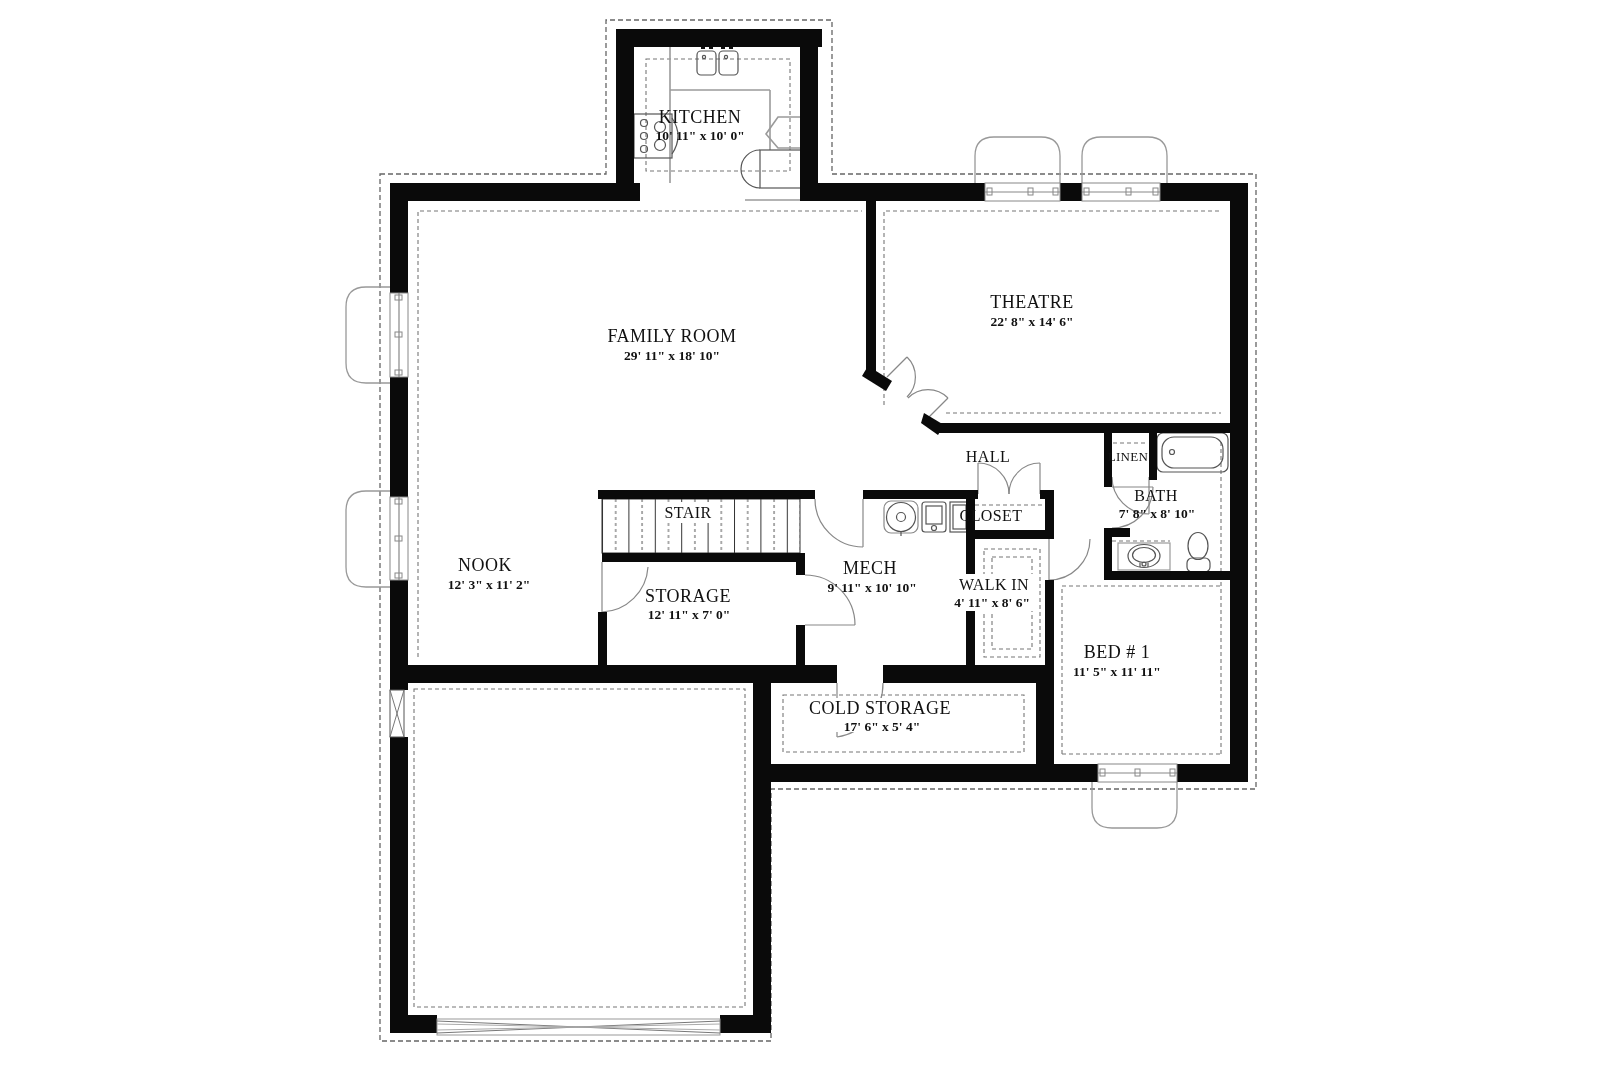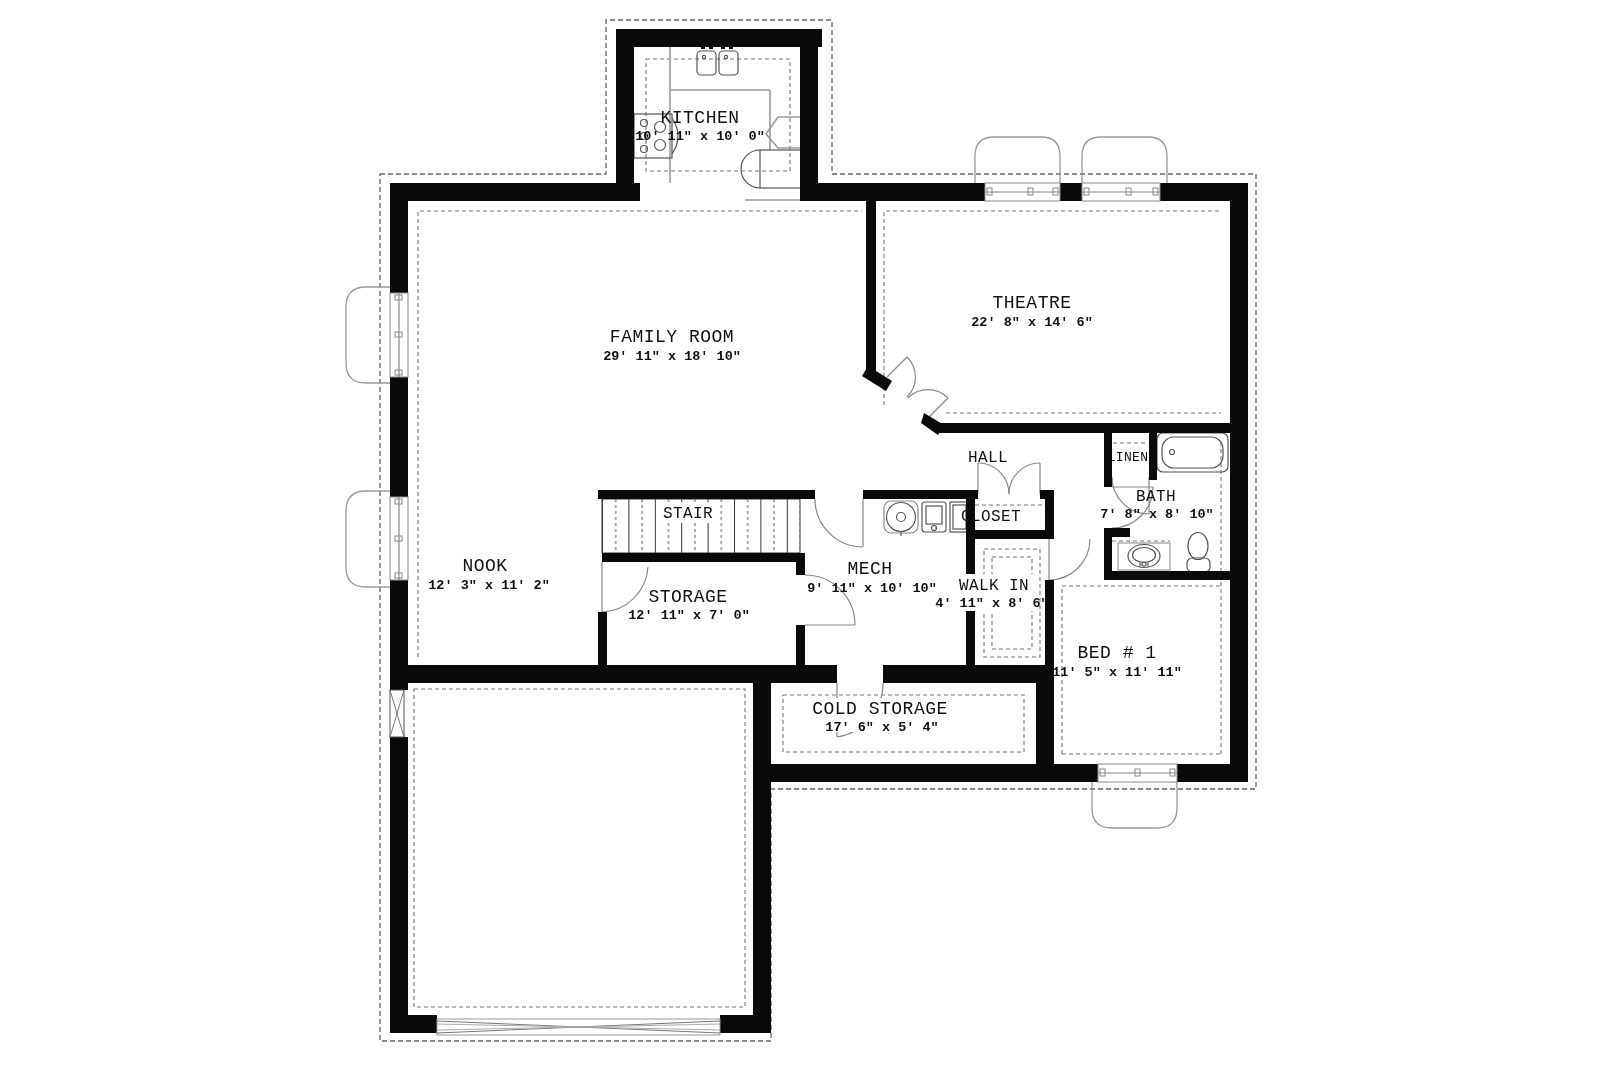--- a/index.html
+++ b/index.html
@@ -1,17 +1,17 @@
 <!DOCTYPE html>
 <html><head>
 <meta charset="utf-8">
 <style>
   html,body{margin:0;padding:0;background:#fff;}
   .stage{position:relative;width:1488px;height:1067px;background:#ffffff;overflow:hidden;
-         font-family:Liberation Mono, monospace;}
+         font-family:Liberation Serif, serif;}
   svg{position:absolute;left:0;top:0;}
   text{fill:#111;}
   .room-name{font-size:18px;font-weight:400;letter-spacing:.5px;}
   .room-name-sm{font-size:13px;font-weight:400;letter-spacing:.3px;}
   .room-name-md{font-size:16px;font-weight:400;letter-spacing:.4px;}
   .room-dims{font-size:13.5px;font-weight:700;}
 </style>
 </head>
 <body>
 

